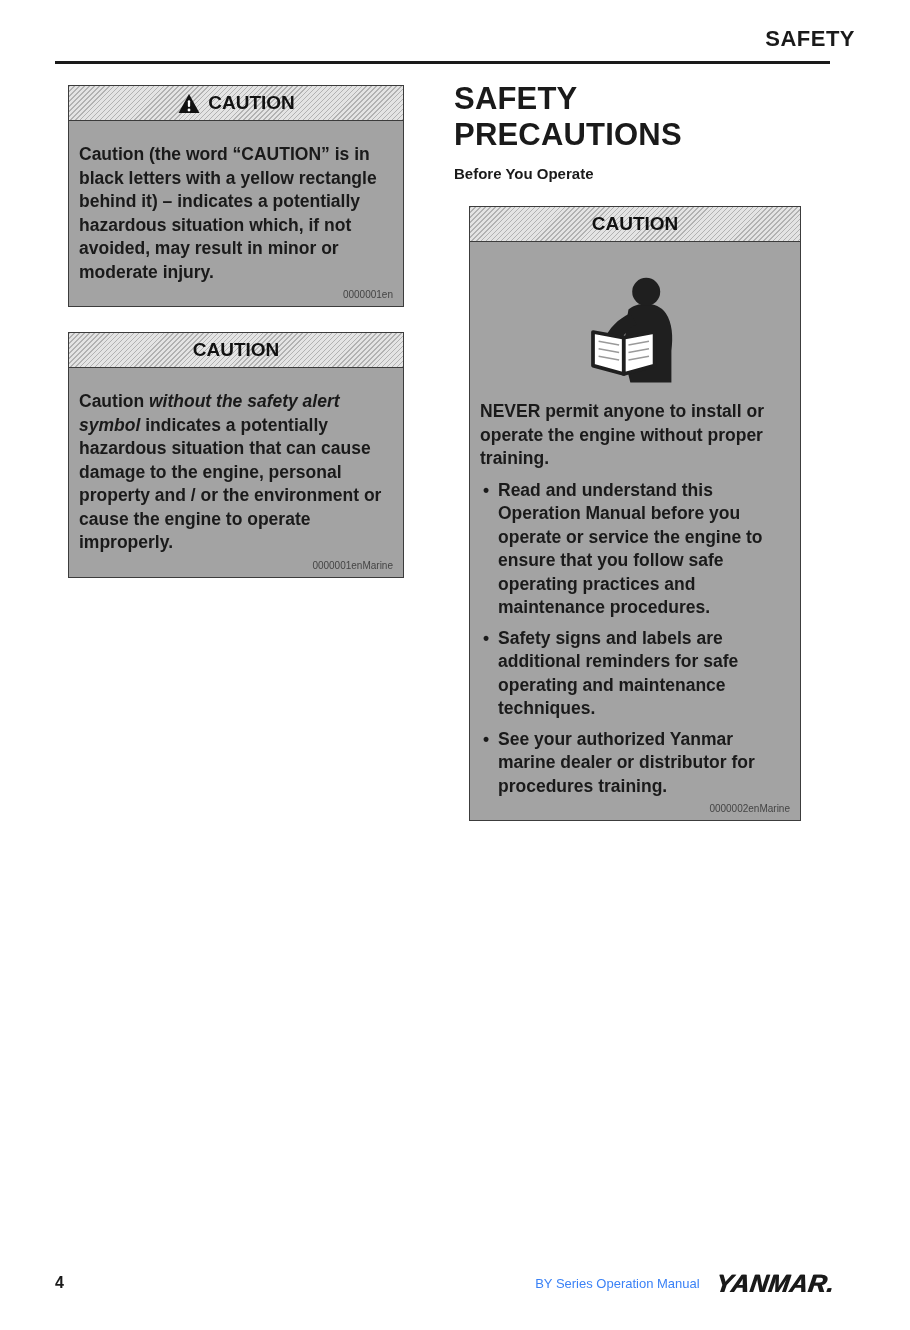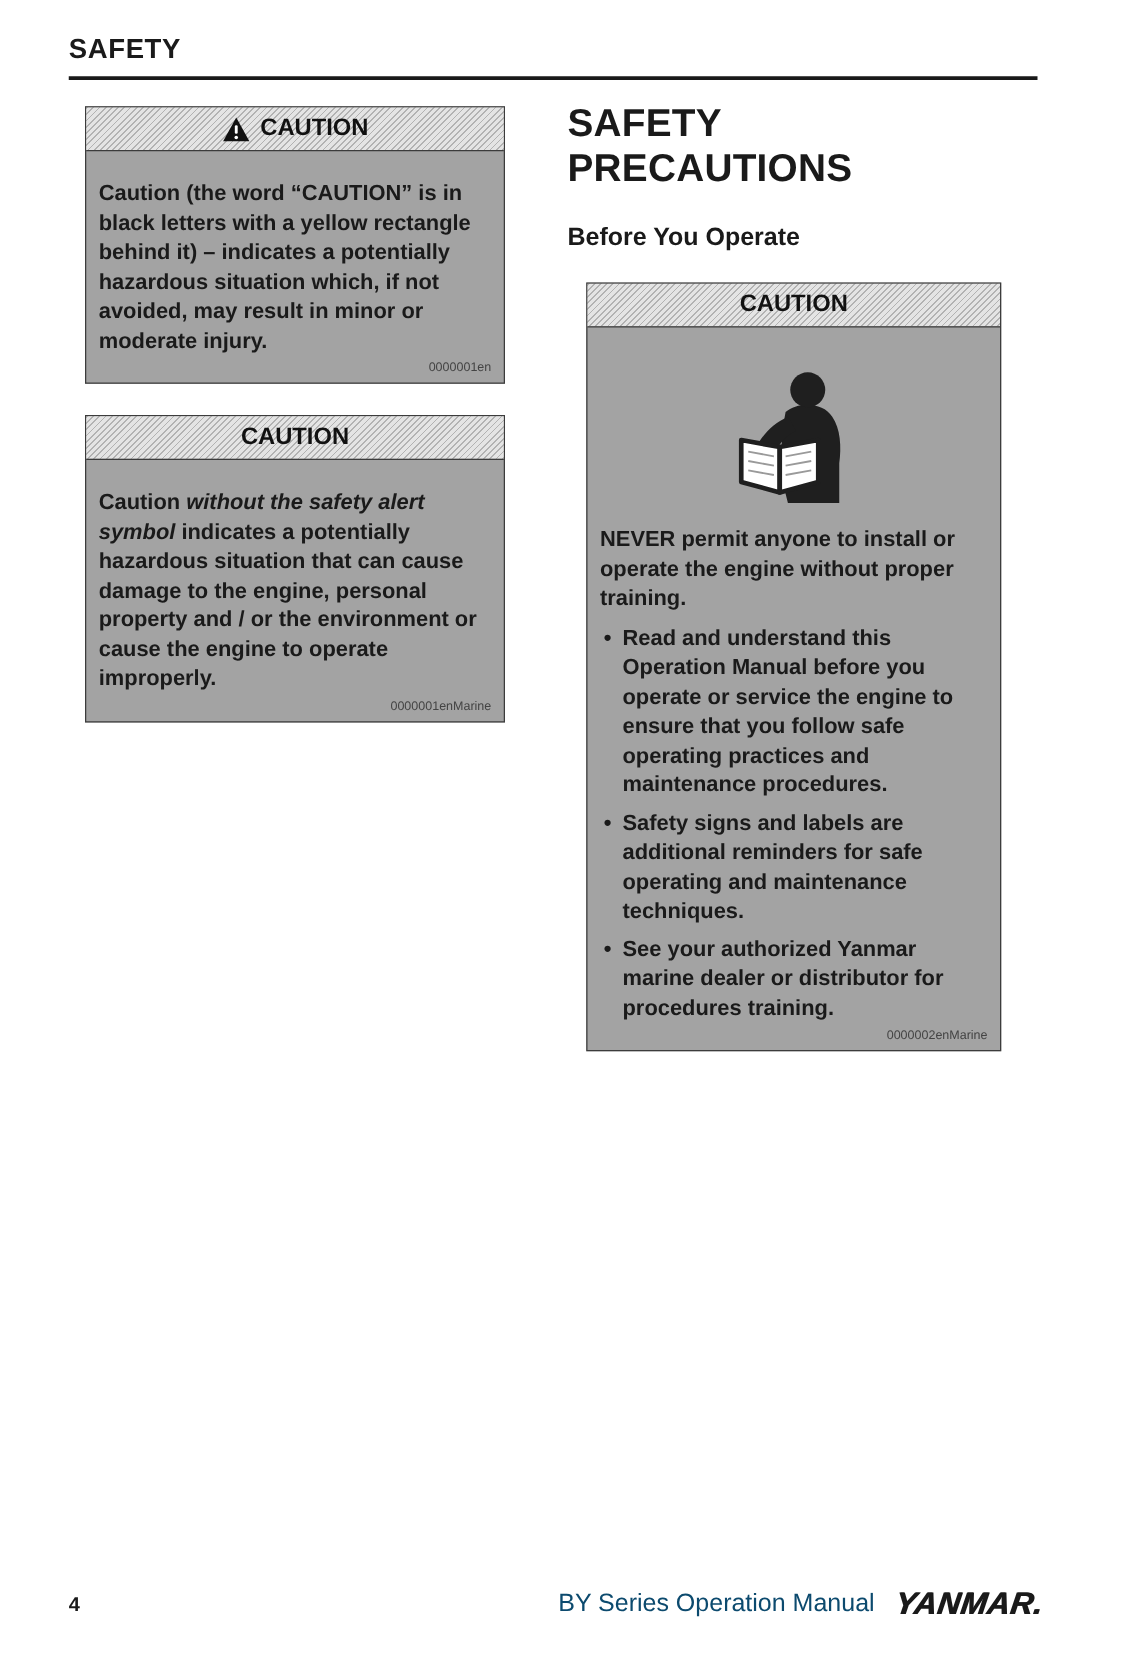--- a/index.html
+++ b/index.html
@@ -5,21 +5,21 @@
   * { margin:0; padding:0; box-sizing:border-box; }
   html,body { background:#fff; }
   body {
     width:910px; height:1330px; position:relative;
     font-family:"Liberation Sans", sans-serif; color:#1a1a1a;
     overflow:hidden;
   }
   .page { position:absolute; inset:0; padding:26px 55px 0 55px; }
 
   
-  .chapter-title { font-size:22px; font-weight:700; letter-spacing:.5px; }
+  .chapter-title { font-size:22px; font-weight:700; letter-spacing:.5px;text-align:right; }
   .header-rule { height:3px; background:#1a1a1a; width:775px; margin-top:9px; }
 
   
   .columns { display:flex; margin-top:21px; }
   .col-left  { width:349px; padding-left:13px; flex:0 0 auto; }
   .col-right { width:350px; margin-left:50px; flex:0 0 auto; }
 
   
   .caution-box { border:1.5px solid #3c3c3c; background:#a3a3a3; width:336px; }
   .caution-head {
@@ -29,38 +29,38 @@
     border-bottom:1.5px solid #3c3c3c;
   }
   .caution-body { padding:22px 10px 6px 10px; }
   .caution-body p { font-size:17.5px; font-weight:700; line-height:23.5px; }
   .caution-body em { font-style:italic; }
   .ref { text-align:right; font-size:10px; font-weight:400; color:#444; margin-top:5px; }
   .box-gap { margin-top:25px; }
 
   
   .section-title { font-size:31px; font-weight:700; margin-top:-4px; letter-spacing:.2px; }
-  .subsection-title { font-size:20px; font-weight:700; margin-top:26px; }
+  .subsection-title { font-size:15px; font-weight:700; margin-top:12px; }
   .col-right .caution-box { margin-top:24px; margin-left:15px; width:332px; }
   .icon-wrap { display:flex; justify-content:center; margin:12px 0 12px; }
   ul.bullets { list-style:none; margin-top:8px; }
   ul.bullets li {
     position:relative; padding-left:18px; margin-top:7px;
     font-size:17.5px; font-weight:700; line-height:23.5px;
   }
   ul.bullets li::before { content:"•"; position:absolute; left:3px; top:0; }
 
   
   footer {
     position:absolute; left:55px; right:76px; bottom:32px;
     display:flex; align-items:baseline;
   }
   .page-number { font-size:16px; font-weight:700; }
   .footer-right { margin-left:auto; display:flex; align-items:center; gap:16px; }
-  .manual-title { font-size:20px; font-weight:400; color:#0c4a6e; }
+  .manual-title { font-size:13px; font-weight:400; color:#3b82f6; }
   .brand-logo {
     display:inline-block; font-size:25px; font-weight:700; font-style:italic;
     letter-spacing:.5px; transform:skewX(-8deg);
     text-shadow:.8px 0 0 #1a1a1a;
   }
 </style>
 </head>
 <body>
 
 <div class="page">

